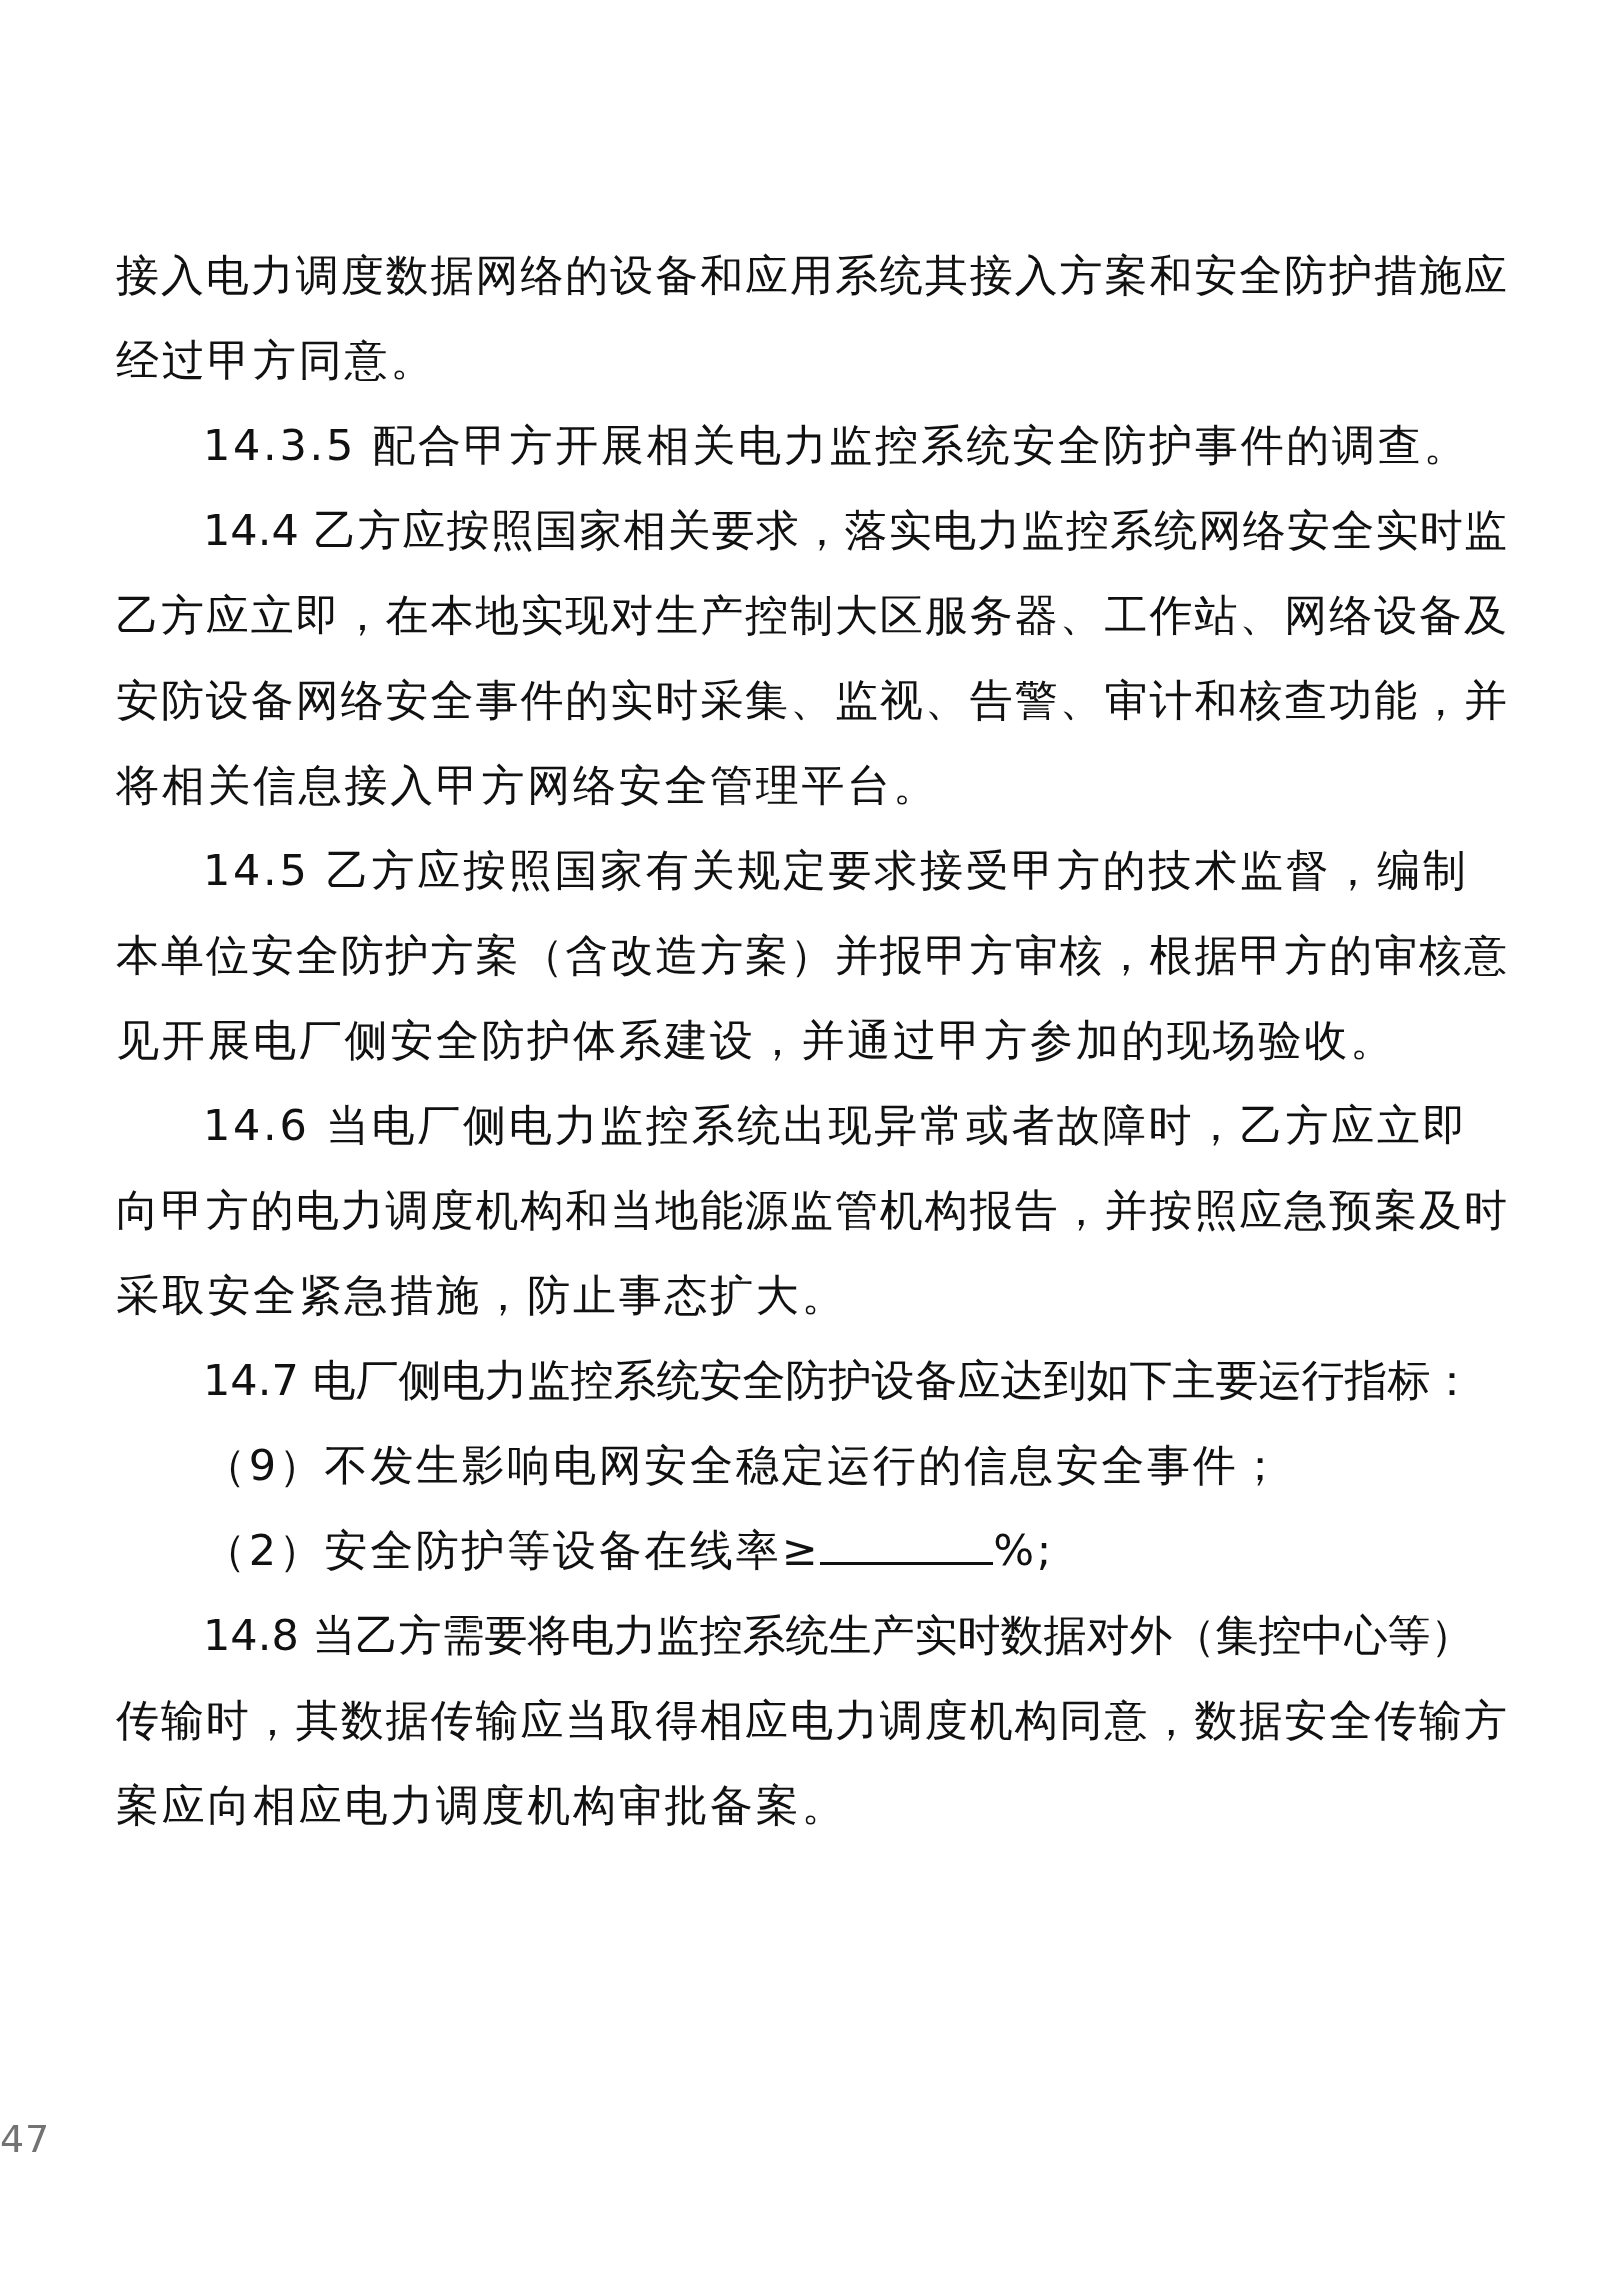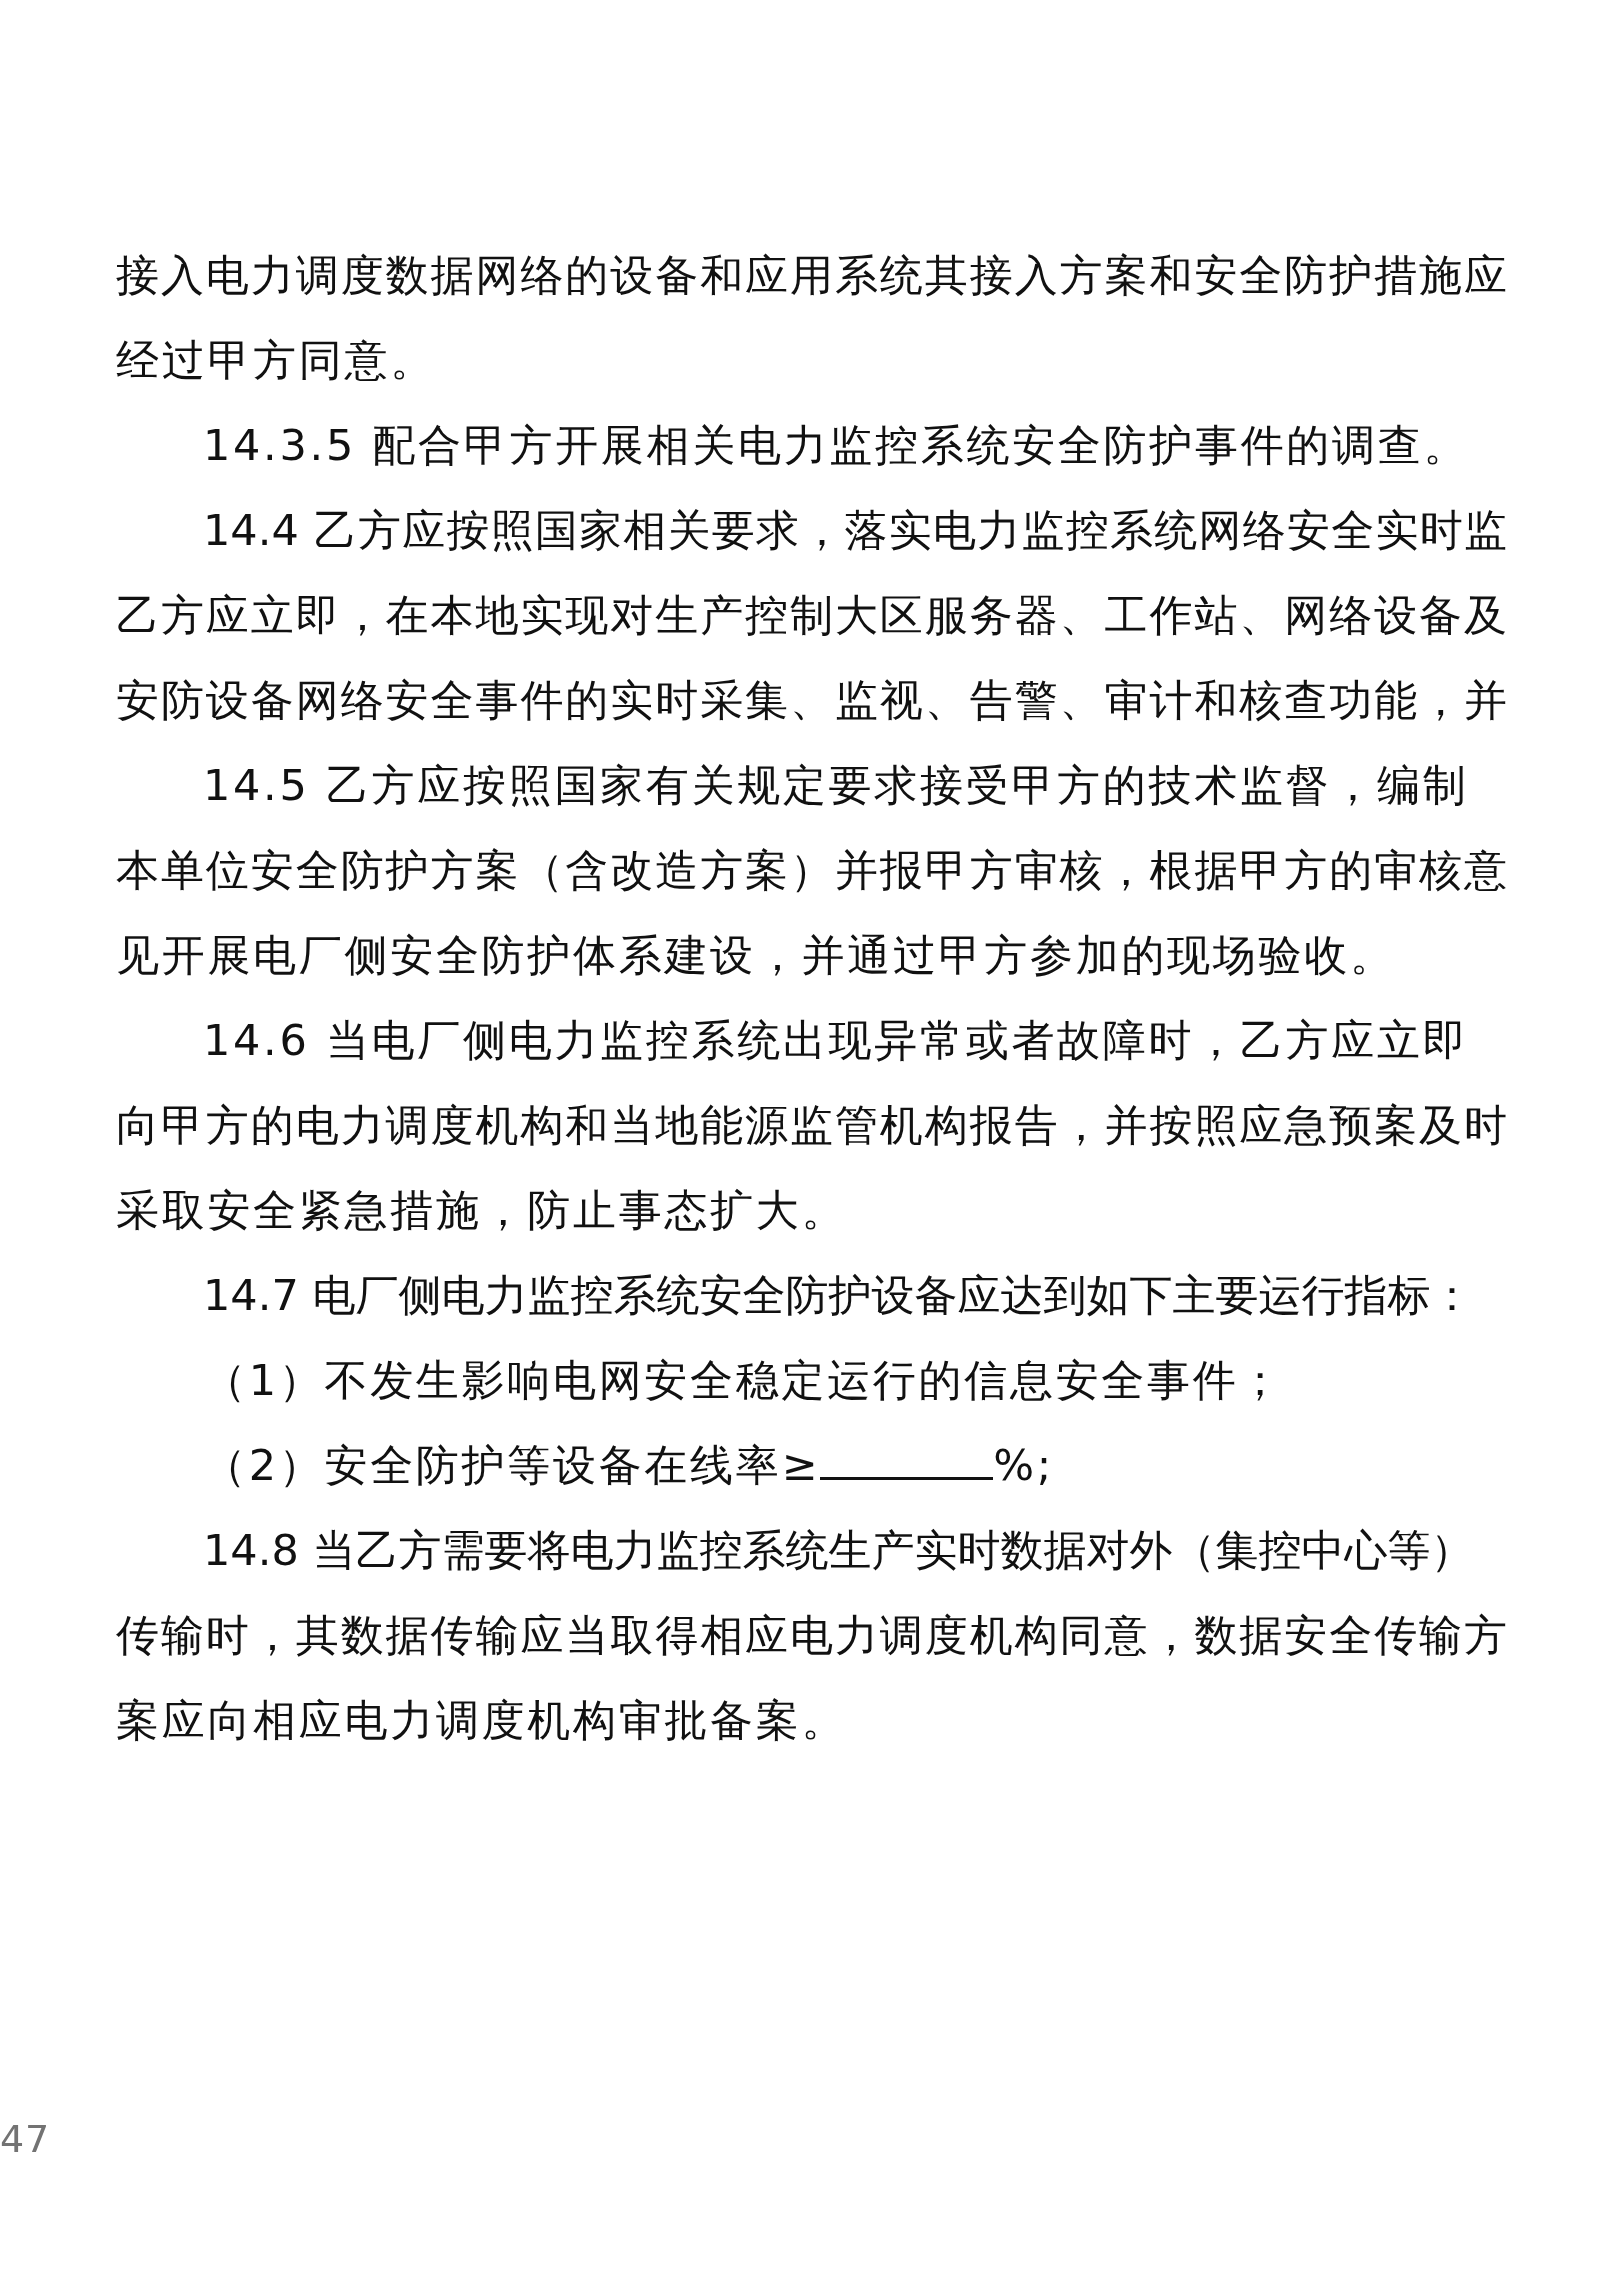--- a/index.html
+++ b/index.html
@@ -66,28 +66,29 @@
 <body>
 
 <div class="page">
   <div class="doc">
     <div class="line j">接入电力调度数据网络的设备和应用系统其接入方案和安全防护措施应</div>
     <div class="line left">经过甲方同意。</div>
     <div class="line left ind">14.3.5 配合甲方开展相关电力监控系统安全防护事件的调查。</div>
     <div class="line j ind">14.4 乙方应按照国家相关要求，落实电力监控系统网络安全实时监</div>
     <div class="line j">乙方应立即，在本地实现对生产控制大区服务器、工作站、网络设备及</div>
     <div class="line j">安防设备网络安全事件的实时采集、监视、告警、审计和核查功能，并</div>
+    <div class="line left">将相关信息接入甲方网络安全管理平台。</div>
     <div class="line left ind">14.5 乙方应按照国家有关规定要求接受甲方的技术监督，编制</div>
     <div class="line j">本单位安全防护方案（含改造方案）并报甲方审核，根据甲方的审核意</div>
     <div class="line left">见开展电厂侧安全防护体系建设，并通过甲方参加的现场验收。</div>
     <div class="line left ind">14.6 当电厂侧电力监控系统出现异常或者故障时，乙方应立即</div>
     <div class="line j">向甲方的电力调度机构和当地能源监管机构报告，并按照应急预案及时</div>
     <div class="line left">采取安全紧急措施，防止事态扩大。</div>
     <div class="line left ind tight">14.7 电厂侧电力监控系统安全防护设备应达到如下主要运行指标：</div>
-    <div class="line left ind">（1）不发生影响电网安全稳定运行的信息安全事件；</div>
+    <div class="line left ind">（9）不发生影响电网安全稳定运行的信息安全事件；</div>
     <div class="line left ind">
       <span>（2）安全防护等设备在线率≥</span><span class="blank"></span><span>%;</span>
     </div>
     <div class="line left ind tight">14.8 当乙方需要将电力监控系统生产实时数据对外（集控中心等）</div>
     <div class="line j">传输时，其数据传输应当取得相应电力调度机构同意，数据安全传输方</div>
     <div class="line left">案应向相应电力调度机构审批备案。</div>
   </div>
 
   <div class="page-number">47</div>
 </div>

